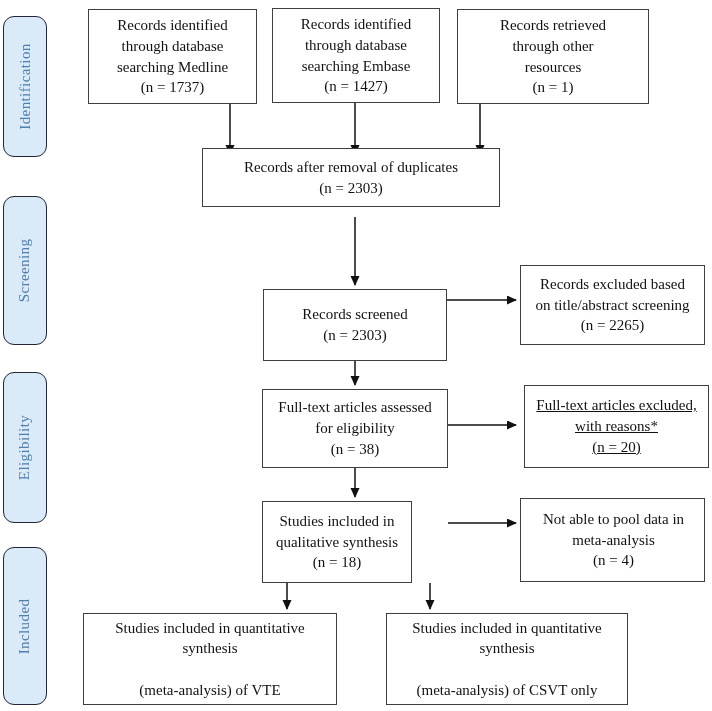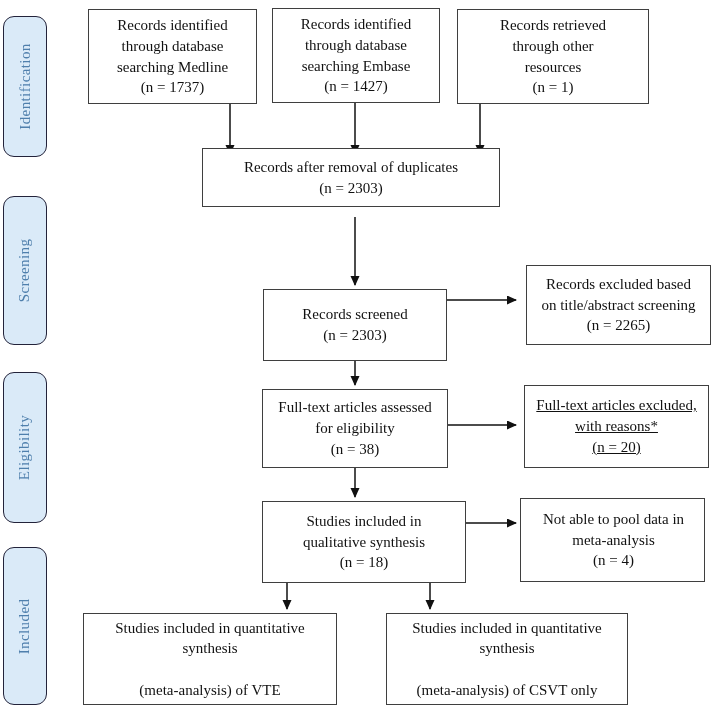--- a/index.html
+++ b/index.html
@@ -47,24 +47,24 @@
     color: var(--stage_text, #4f7fac);
     font-size: 15px;
     letter-spacing: 0.4px;
   }
   
   #box-medline      { left: 88px;  top: 9px;   width: 169px; height: 95px; }
   #box-embase       { left: 272px; top: 8px;   width: 168px; height: 95px; }
   #box-other        { left: 457px; top: 9px;   width: 192px; height: 95px; }
   #box-duplicates   { left: 202px; top: 148px; width: 298px; height: 59px; }
   #box-screened     { left: 263px; top: 289px; width: 184px; height: 72px; }
-  #box-excluded-screening { left: 520px; top: 265px; width: 185px; height: 80px; margin-left: 6px; }
+  #box-excluded-screening { left: 520px; top: 265px; width: 185px; height: 80px; }
   #box-fulltext     { left: 262px; top: 389px; width: 186px; height: 79px; }
   #box-excluded-fulltext  { left: 524px; top: 385px; width: 185px; height: 83px; text-decoration: underline; }
-  #box-qualitative  { left: 262px; top: 501px; width: 204px; height: 82px; }
+  #box-qualitative  { left: 262px; top: 501px; width: 150px; height: 82px; }
   #box-not-pooled   { left: 520px; top: 498px; width: 185px; height: 84px; padding-left: 8px; }
   #box-quant-vte    { left: 83px;  top: 613px; width: 254px; height: 92px; }
   #box-quant-csvt   { left: 386px; top: 613px; width: 242px; height: 92px; }
   #stage-identification { left: 3px; top: 16px;  width: 44px; height: 141px; }
   #stage-screening      { left: 3px; top: 196px; width: 44px; height: 149px; }
   #stage-eligibility    { left: 3px; top: 372px; width: 44px; height: 151px; }
   #stage-included       { left: 3px; top: 547px; width: 44px; height: 158px; }
 </style>
 </head>
 <body>

